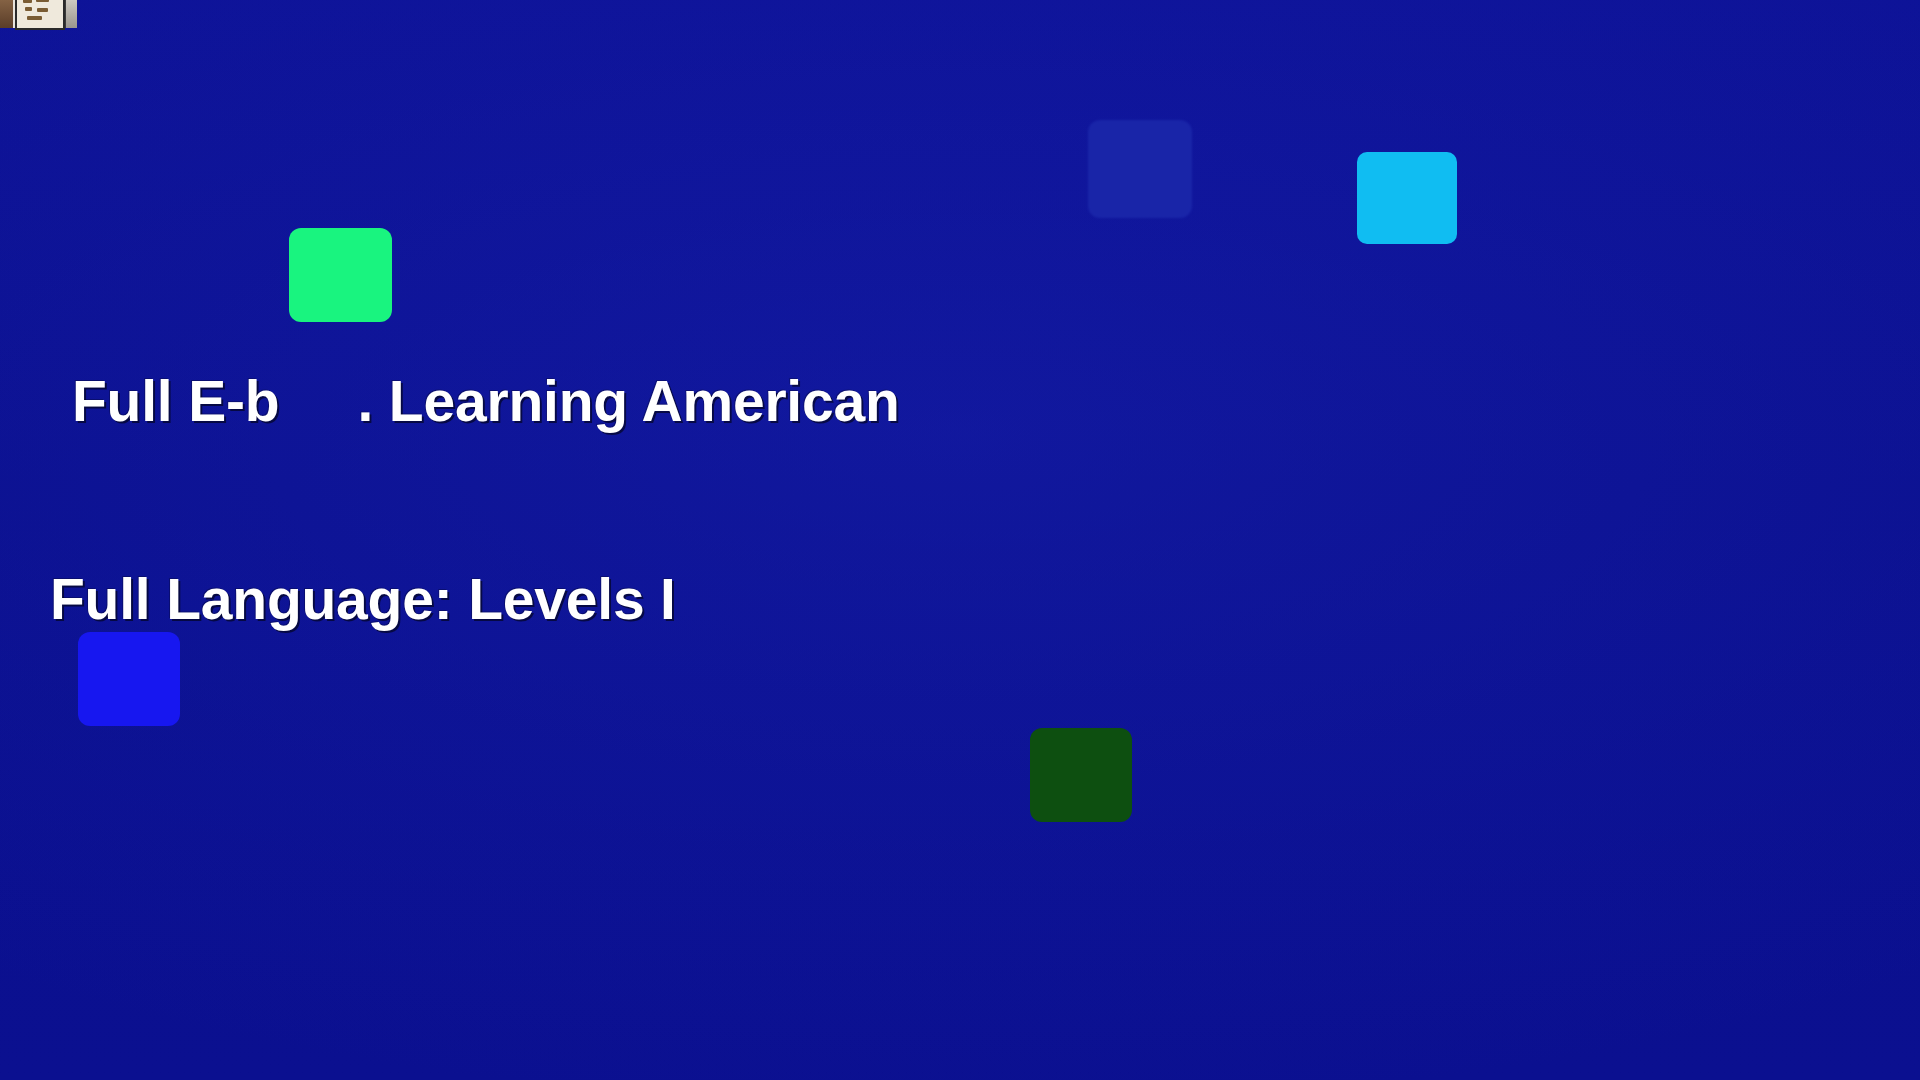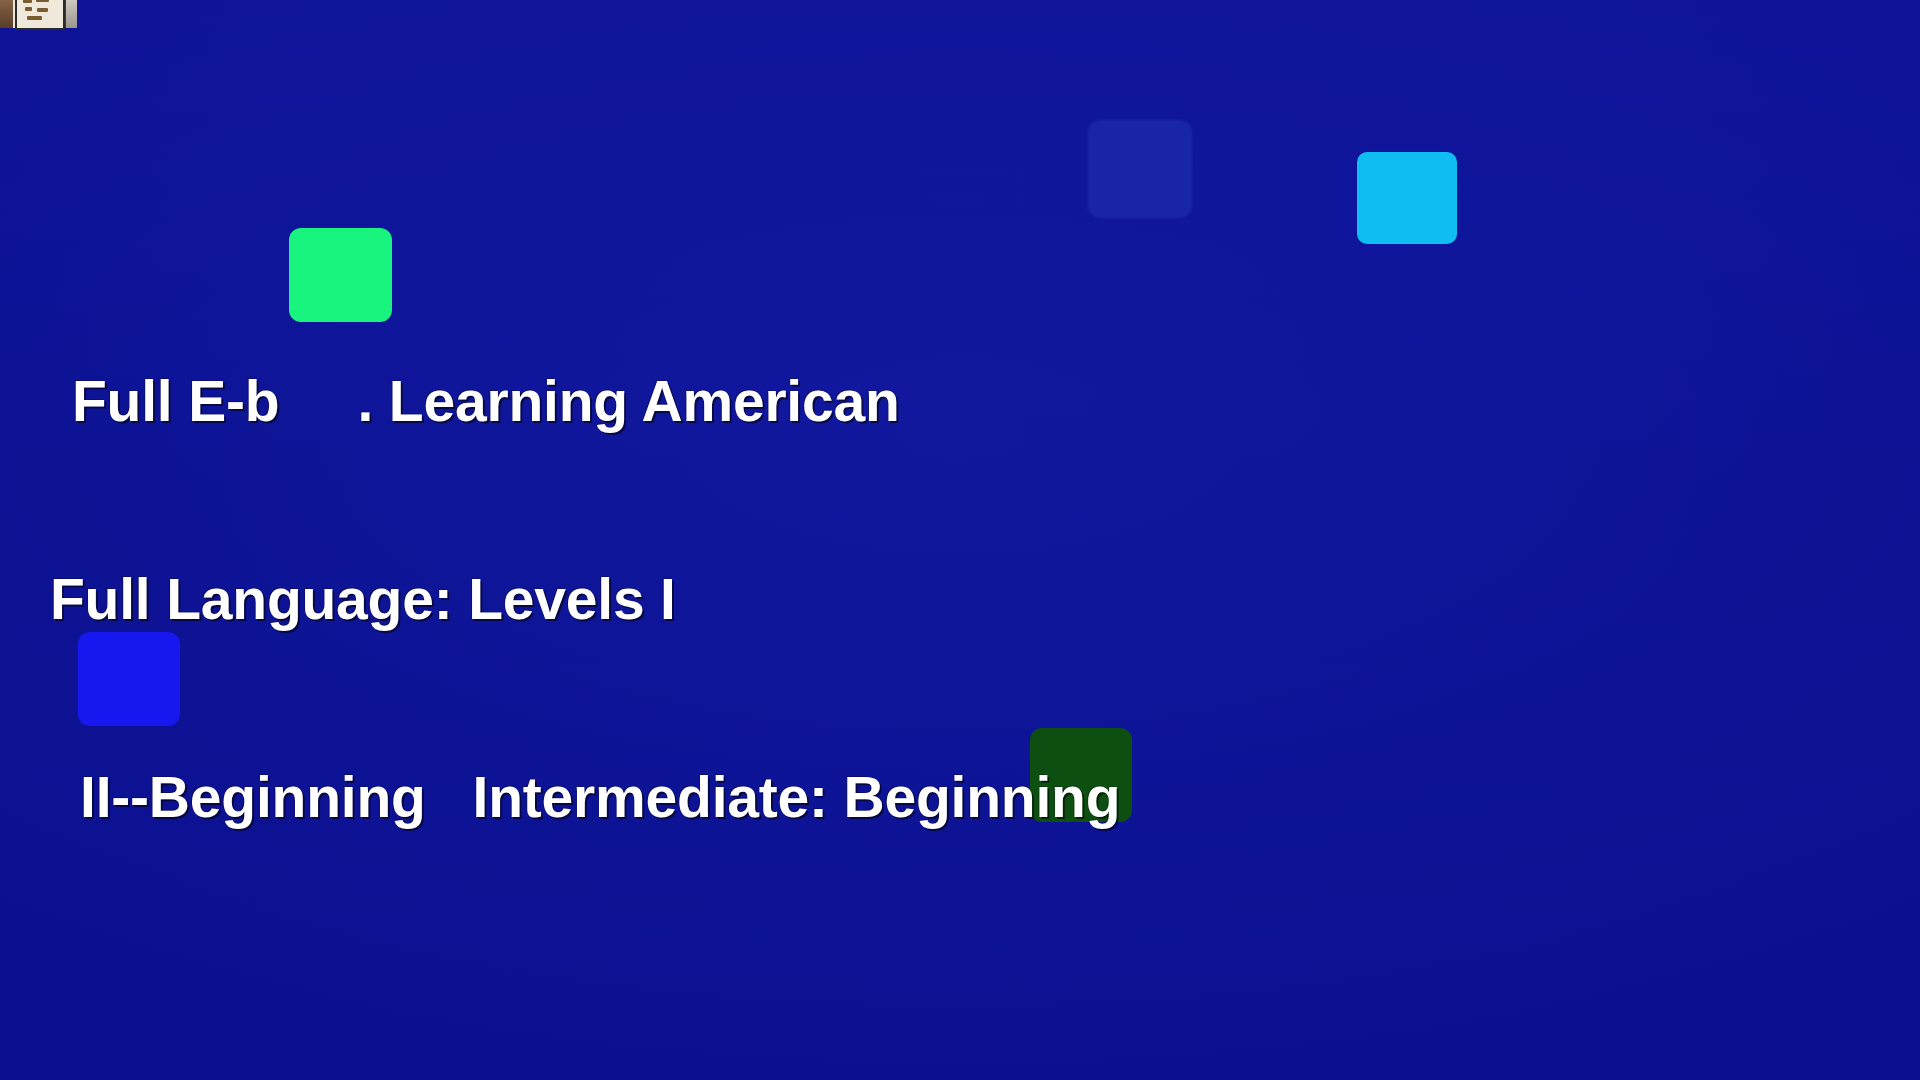--- a/index.html
+++ b/index.html
@@ -155,18 +155,17 @@
   </div>
 
   <div class="deco" id="deco-soft-blue"></div>
   <div class="deco" id="deco-cyan"></div>
   <div class="deco" id="deco-blue"></div>
   <div class="deco" id="deco-darkgreen"></div>
 
   <div id="headline">
     <span class="line l1">Full E-b     . Learning American</span>
     <span class="line l2">Full Language: Levels I</span>
-    <span class="line l3">II--Beginning   Intermediate: Beginning</span>
   </div>
 
   <div class="deco" id="deco-green"></div>
 
 </div>
 
 </body></html>

